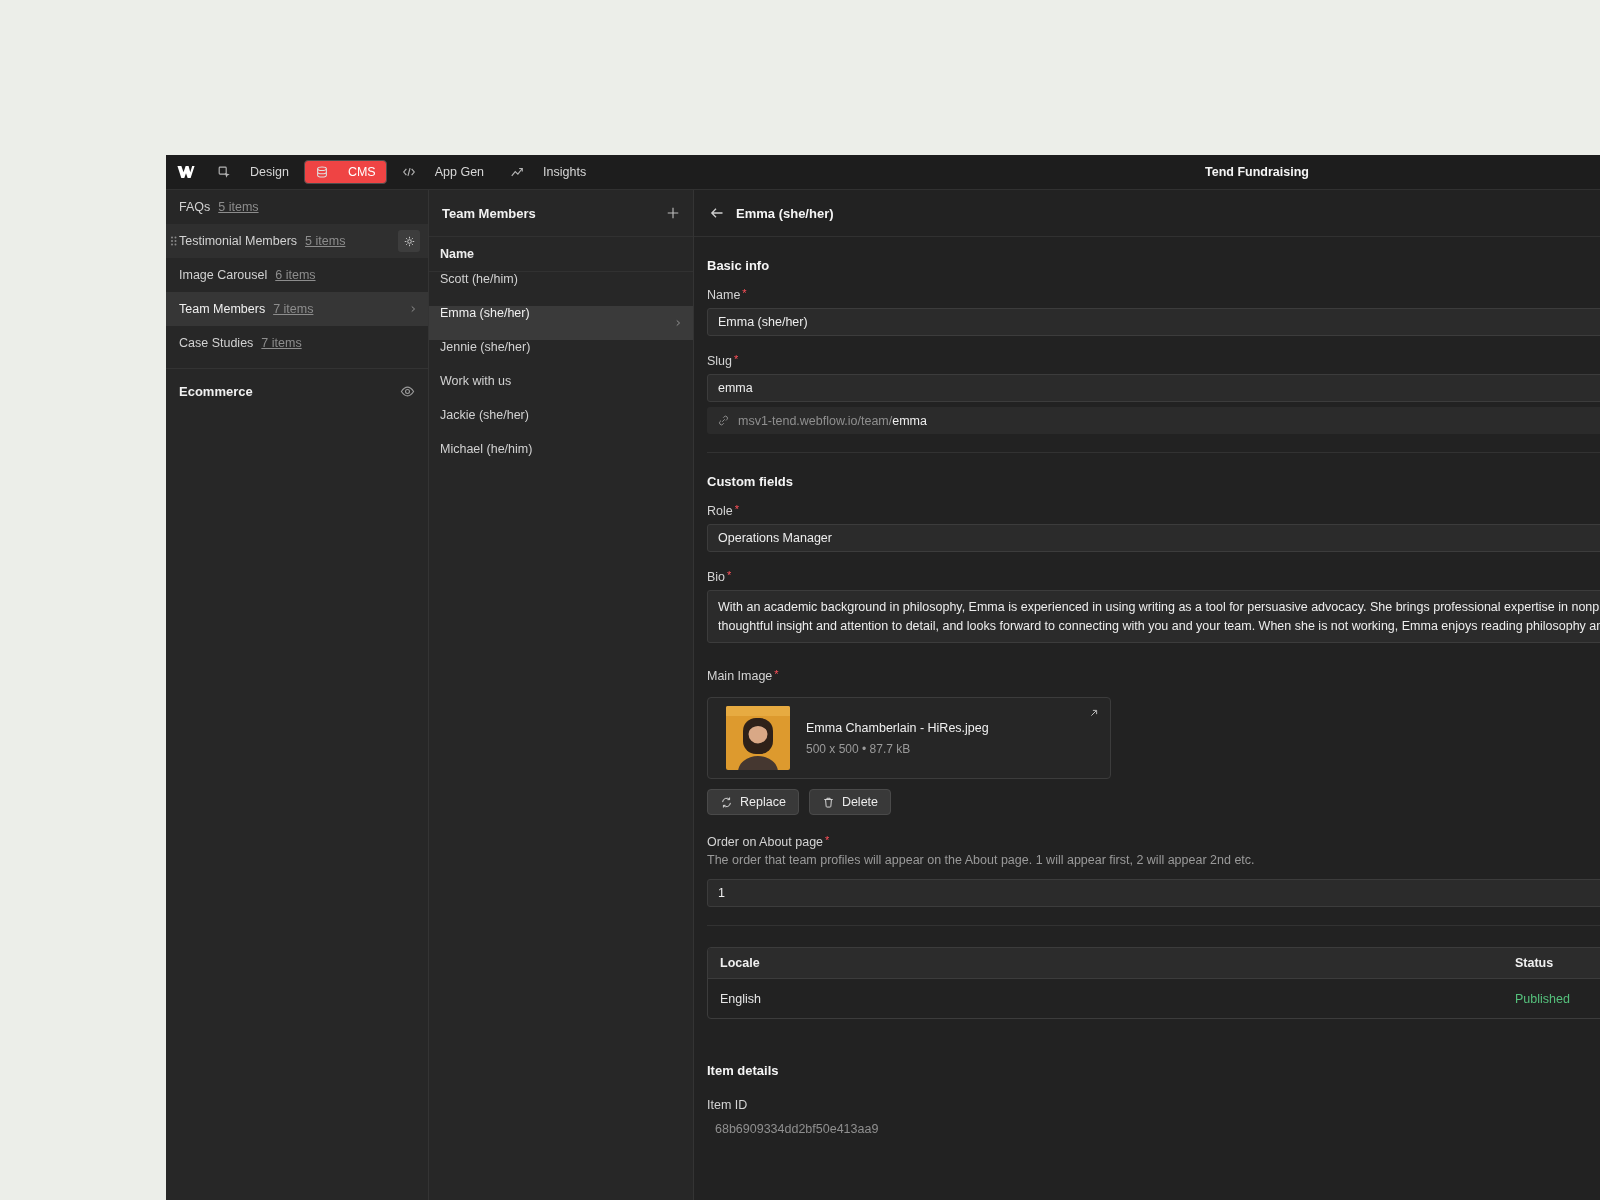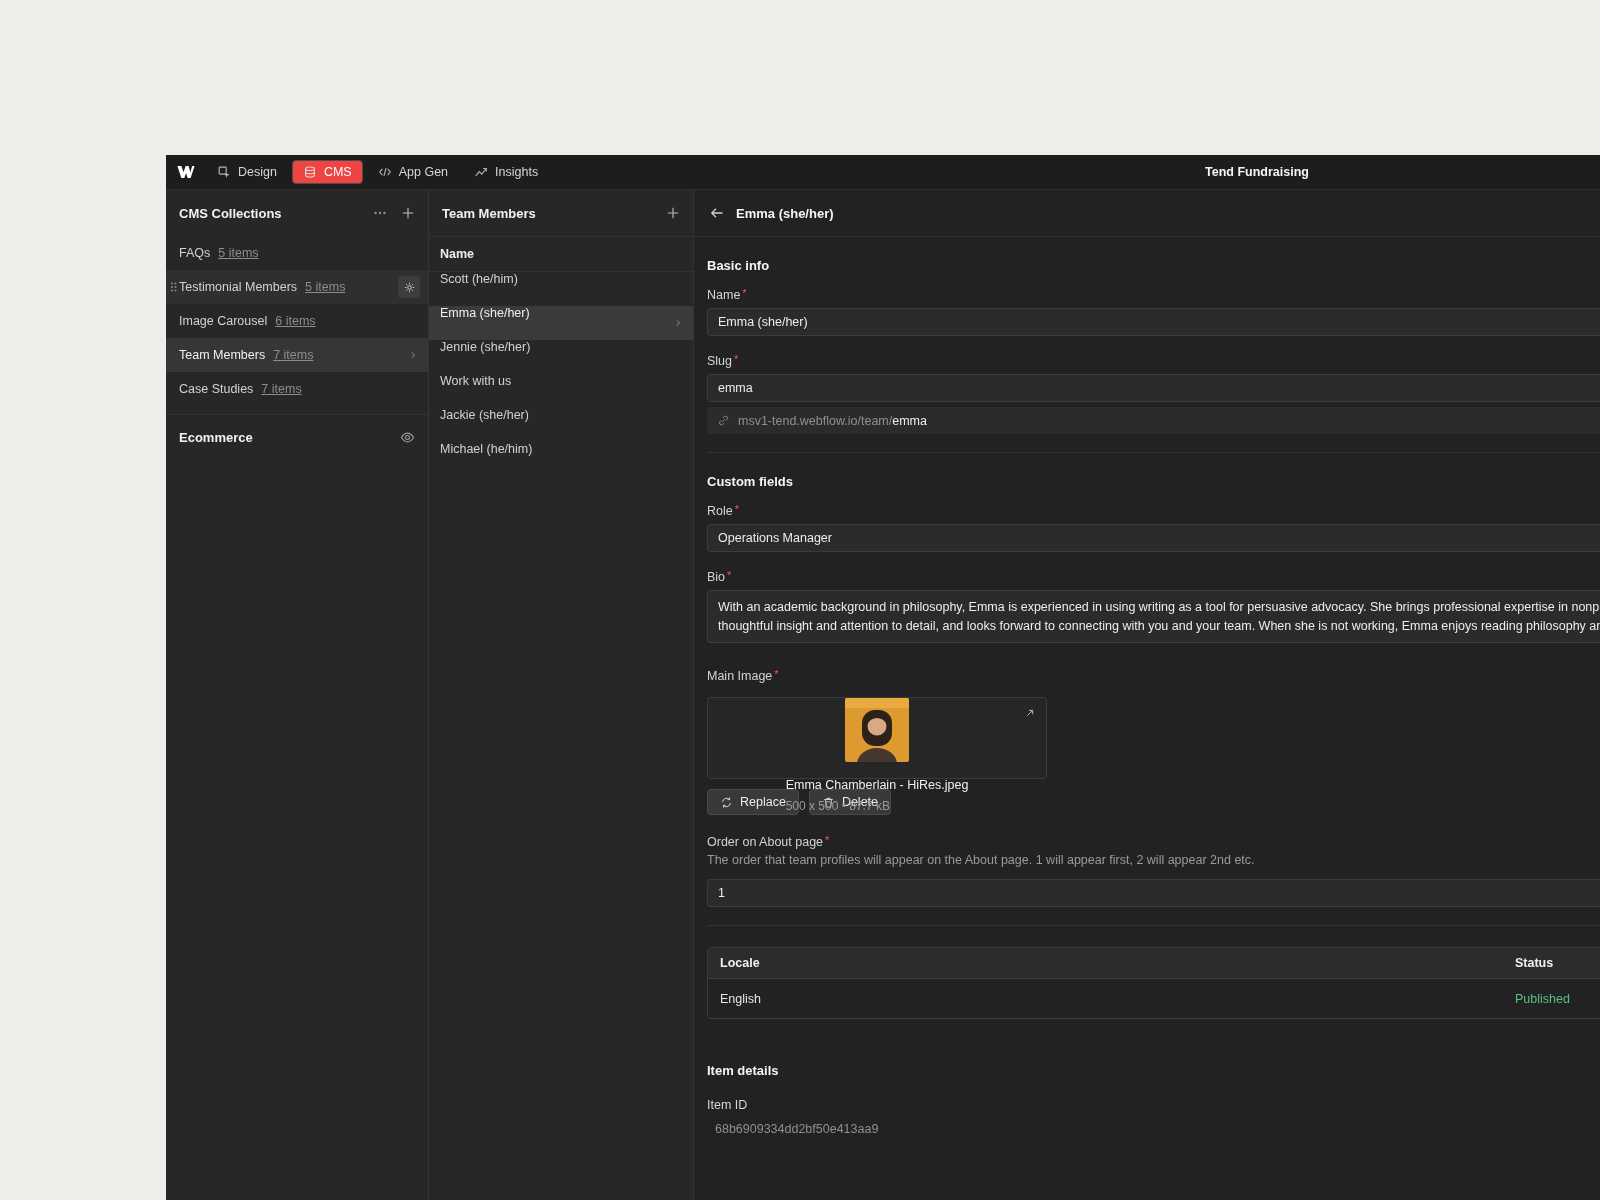--- a/index.html
+++ b/index.html
@@ -5,21 +5,21 @@
   html,body{margin:0;padding:0;overflow:hidden;}
   body{width:1600px;height:1200px;background:#eceee9;position:relative;
        font-family:"Liberation Sans",sans-serif;font-size:12.5px;color:#e6e6e6;}
   .window{position:absolute;left:166px;top:155px;width:2182px;height:1045px;
           background:#212121;display:flex;flex-direction:column;}
   
   .topbar{height:34px;flex:0 0 34px;background:#1d1d1d;border-bottom:1px solid #313131;
           display:flex;align-items:center;position:relative;}
   .logo{width:40px;display:flex;justify-content:center;align-items:center;cursor:pointer;}
   .topbar-tabs{display:flex;align-items:center;gap:4px;}
-  .tbtab{display:flex;align-items:center;gap:7px;background:none;border:1px solid transparent;
+  .tbtab{display:flex;align-items:center;gap:19px;background:none;border:1px solid transparent;
          color:#d6d6d6;font:inherit;padding:4px 10px;border-radius:4px;cursor:pointer;}
   .tbtab.active{background:#ef4444;border-color:#4d4d4d;color:#fff;}
   .tbtab .ic{display:flex;align-items:center;}
   .topbar-title{position:absolute;left:50%;transform:translateX(-50%);font-weight:bold;color:#f5f5f5;}
   
   .main-row{flex:1;display:flex;min-height:0;}
   .collections{width:262px;flex:0 0 262px;background:#272727;border-right:1px solid #343434;}
   .items-panel{width:264px;flex:0 0 264px;background:#272727;border-right:1px solid #343434;}
   .editor{flex:1;background:#222222;display:flex;flex-direction:column;min-width:0;}
   .panel-header{height:46px;display:flex;align-items:center;padding:0 13px;justify-content:space-between;}
@@ -54,22 +54,22 @@
   .req::after{content:"*";color:#ff5059;margin-left:2px;font-size:11px;position:relative;top:-2px;}
   .field{margin-bottom:18px;}
   .tinput{display:block;width:1628px;box-sizing:border-box;height:28px;background:#2b2b2b;
           border:1px solid #3c3c3c;border-radius:3px;color:#ededed;font:inherit;padding:0 10px;}
   .slug-preview{width:1628px;box-sizing:border-box;height:27px;margin-top:5px;background:#2b2b2b;
                 border-radius:3px;display:flex;align-items:center;gap:8px;padding:0 10px;color:#8f8f8f;}
   .slug-preview .slug-final{color:#ededed;}
   .divider{border-top:1px solid #323232;margin:16px 0;}
   .bio-box{width:1628px;box-sizing:border-box;height:53px;background:#2b2b2b;border:1px solid #3c3c3c;
            border-radius:3px;color:#ededed;padding:7px 10px;line-height:19px;overflow:hidden;}
-  .image-card{width:340px;box-sizing:border-box;height:82px;border:1px solid #3c3c3c;border-radius:4px;
-              background:#262626;display:flex;align-items:center;gap:16px;padding:0 18px;position:relative;cursor:pointer;flex-direction:column;}
+  .image-card{width:404px;box-sizing:border-box;height:82px;border:1px solid #3c3c3c;border-radius:4px;
+              background:#262626;display:flex;align-items:center;gap:16px;padding:0 18px;position:relative;cursor:pointer;}
   .thumb{width:64px;height:64px;border-radius:2px;overflow:hidden;flex:0 0 64px;display:block;}
   .img-name{color:#f0f0f0;margin-bottom:7px;}
   .img-meta{color:#9a9a9a;font-size:12px;}
   .ext-link{position:absolute;top:9px;right:10px;display:flex;cursor:pointer;}
   .btn-row{display:flex;gap:10px;margin:10px 0 20px;}
   .btn{display:flex;align-items:center;gap:7px;height:26px;padding:0 12px;background:#393939;
        border:1px solid #4a4a4a;border-radius:4px;color:#ececec;font:inherit;cursor:pointer;}
   .help-text{color:#9a9a9a;margin:4px 0 12px;}
   .locale-table{width:1628px;box-sizing:border-box;border:1px solid #3c3c3c;border-radius:4px;
                 margin:21px 0;overflow:hidden;}
@@ -132,37 +132,20 @@
         </span>
         <span>Insights</span>
       </button>
     </nav>
     <div class="topbar-title">Tend Fundraising</div>
   </header>
 
   <div class="main-row">
 
     <aside class="collections">
-      <div class="panel-header">
-        <span class="panel-title">CMS Collections</span>
-        <span class="header-icons">
-          <span class="hicon">
-            <svg width="14" height="14" viewBox="0 0 16 16">
-                <circle cx="3" cy="8" r="1.3" fill="#9a9a9a"></circle>
-                <circle cx="8" cy="8" r="1.3" fill="#9a9a9a"></circle>
-                <circle cx="13" cy="8" r="1.3" fill="#9a9a9a"></circle>
-              </svg>
-          </span>
-          <span class="hicon">
-            <svg width="14" height="14" viewBox="0 0 16 16">
-                <path d="M8,2 V14 M2,8 H14" stroke="#bcbcbc" stroke-width="1.3"></path>
-              </svg>
-          </span>
-        </span>
-      </div>
 
       <div>
         <div class="c-row">
           <span>FAQs</span>
           <span class="c-count">5 items</span>
         </div>
         <div class="c-row hovered">
           <span class="drag-dots">
             <svg width="7" height="11" viewBox="0 0 7 11">
                 <circle cx="2" cy="2" r="1" fill="#8a8a8a"></circle>

